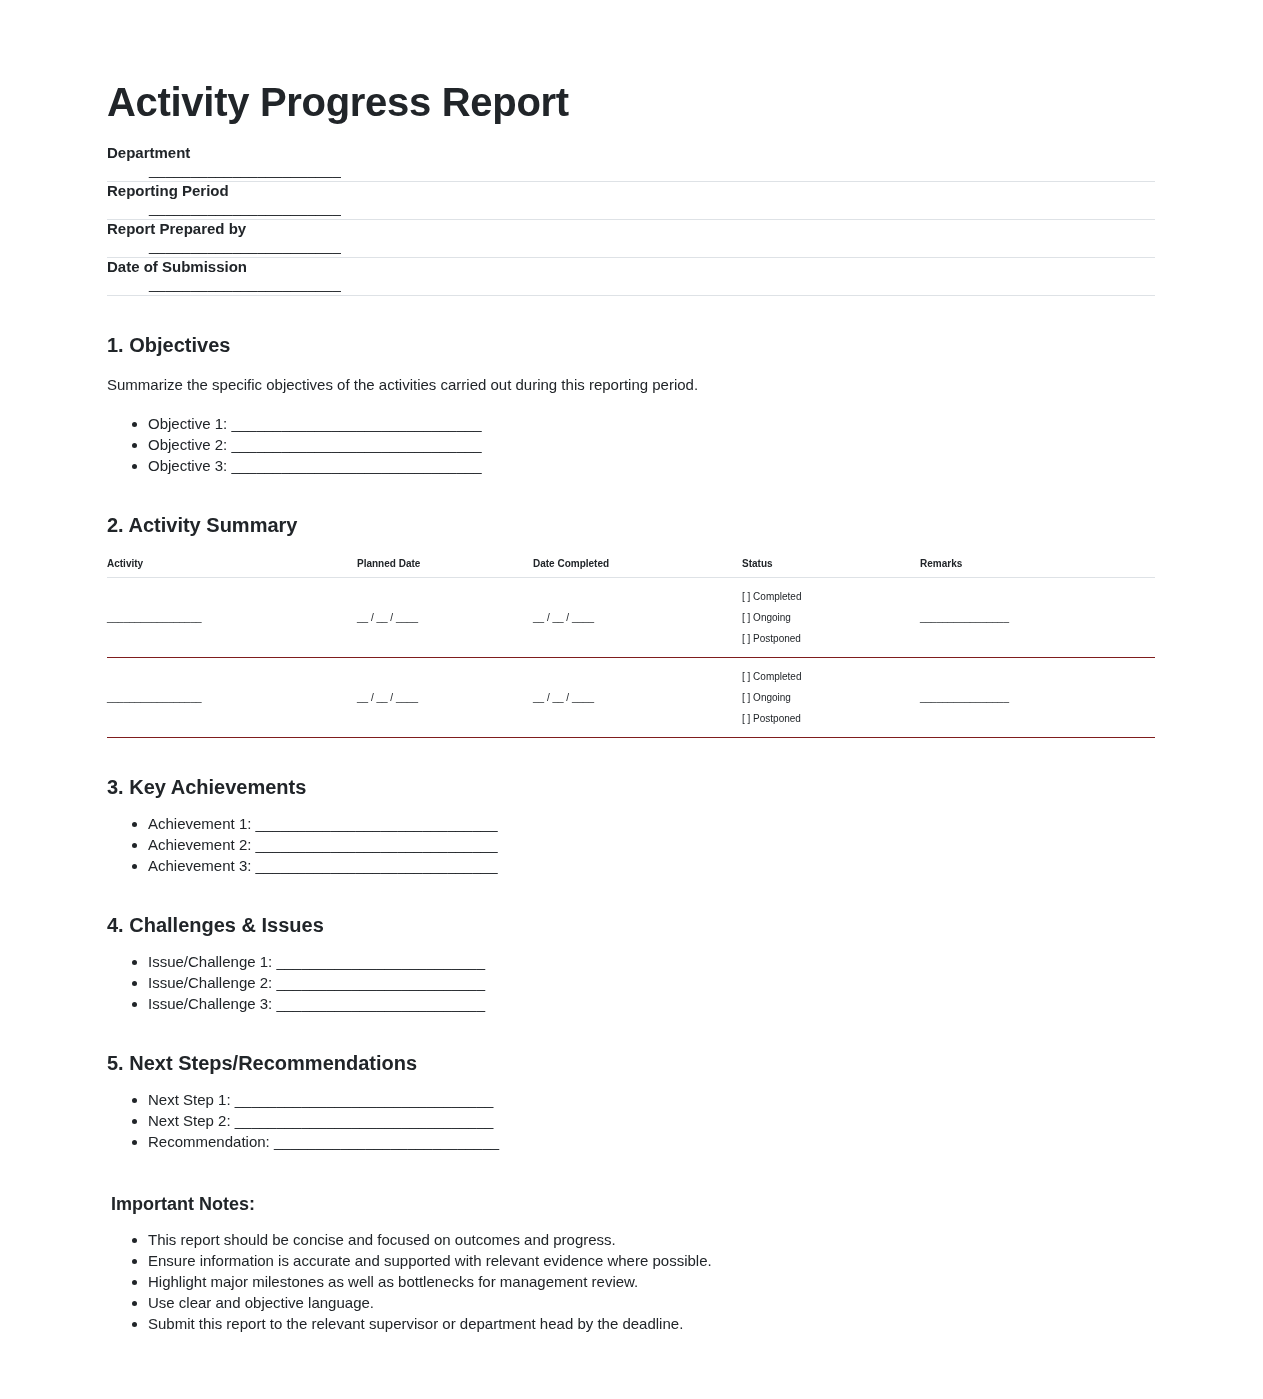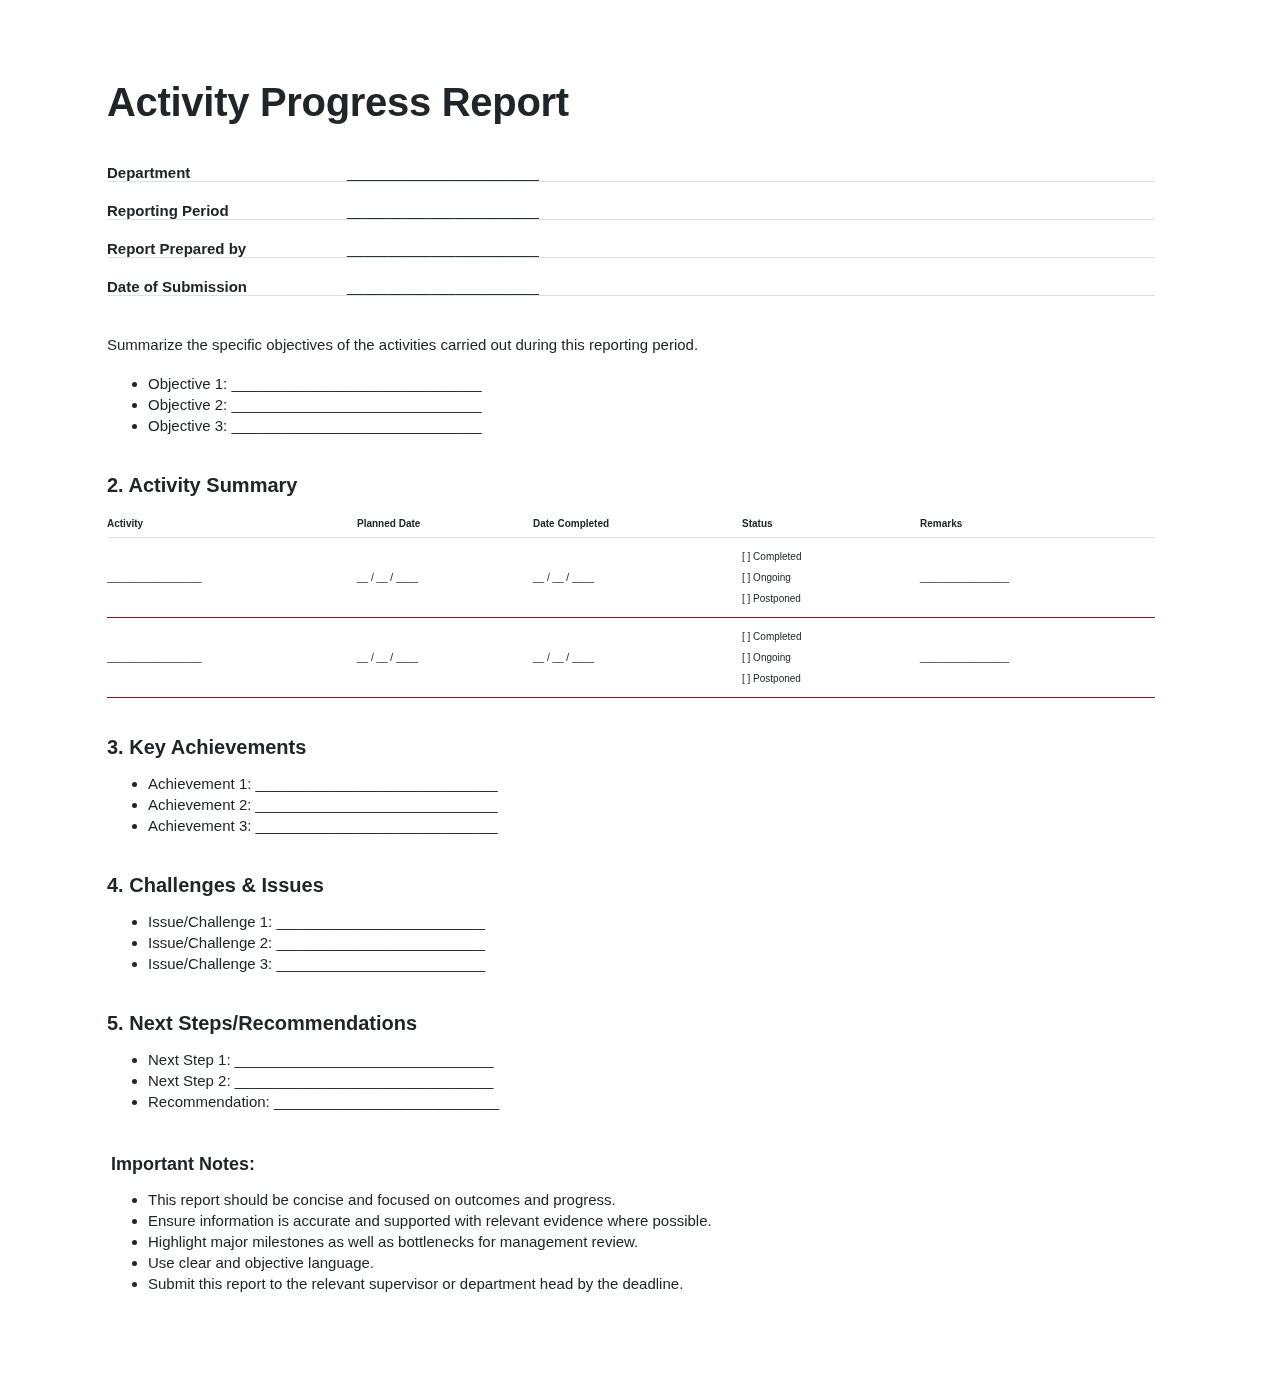--- a/index.html
+++ b/index.html
@@ -20,23 +20,24 @@
     font-weight: 700;
     letter-spacing: -0.3px;
     margin: 0 0 18px 0;
     line-height: 1.2;
   }
 
   
   .meta { width: 100%; }
   .meta-row {
     display: flex;
-    align-items: flex-end;
+    align-items: flex-start;
     height: 38px;
     border-bottom: 1px solid #dee2e6;
+    flex-direction: column;
   }
   .meta-label { width: 198px; font-weight: 700; }
   .meta-blank { white-space: nowrap; margin-left: 42px; }
 
   
   .section { margin-top: 38px; }
   .section h2 {
     font-size: 20px;
     font-weight: 700;
     margin: 0;
@@ -101,20 +102,21 @@
       <span class="meta-label">Report Prepared by</span>
       <span class="meta-blank">_______________________</span>
     </div>
     <div class="meta-row">
       <span class="meta-label">Date of Submission</span>
       <span class="meta-blank">_______________________</span>
     </div>
   </div>
 
   <section class="section">
+    <h2>1. Objectives</h2>
     <p class="desc">Summarize the specific objectives of the activities carried out during this reporting period.</p>
     <ul class="blank-list">
       <li>
         <span>Objective 1:</span>
         <span class="blank">______________________________</span>
       </li>
       <li>
         <span>Objective 2:</span>
         <span class="blank">______________________________</span>
       </li>

